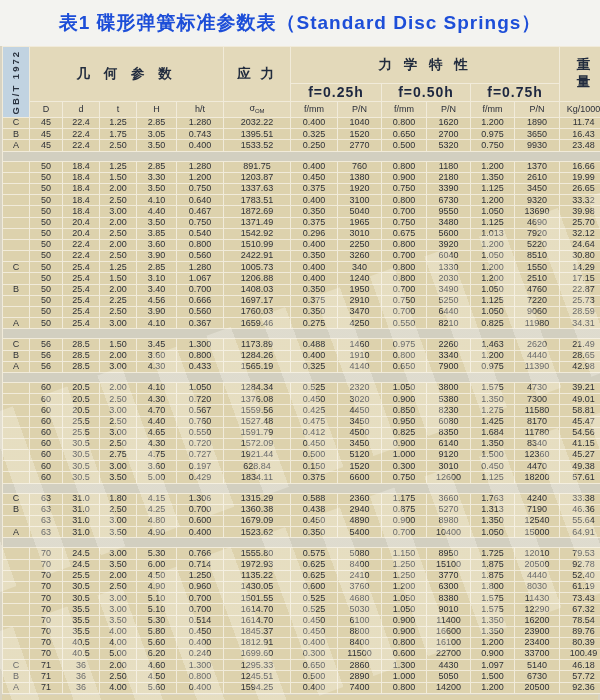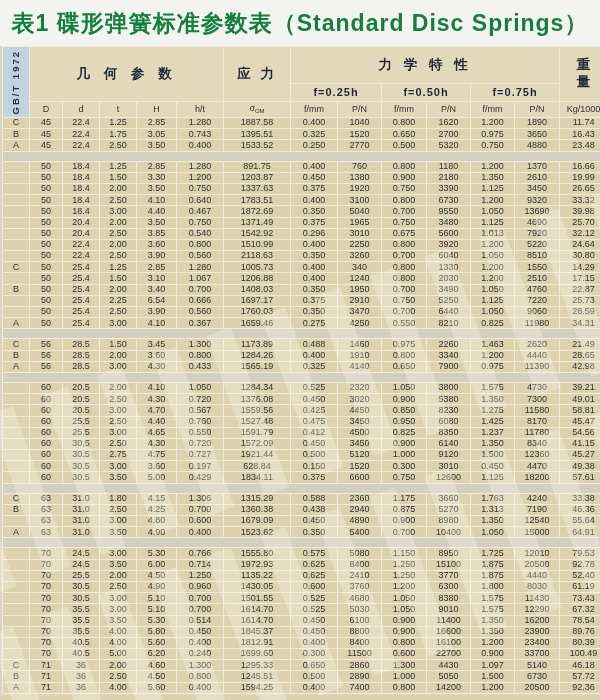--- a/index.html
+++ b/index.html
@@ -10,38 +10,38 @@
   }
   .sheet{
     position:relative;width:600px;height:700px;overflow:hidden;
     background:#d8d3c2;
   }
   .top-band{
     height:46px;background:#f3f3f0;
     display:flex;align-items:center;justify-content:center;
   }
   .page-title{
-    color:#15803d;font-weight:bold;font-size:23px;letter-spacing:1px;
+    color:#1d4ed8;font-weight:bold;font-size:19px;letter-spacing:1px;
     white-space:nowrap;
   }
   table.disc{
     width:596px;margin:0 2px;
     border-collapse:separate;border-spacing:1px;
     background:#f1ebda; 
     table-layout:fixed;
   }
   th,td{
     padding:0;text-align:center;vertical-align:middle;
     font-size:9px;line-height:1.05;color:#2e3138;
     overflow:hidden;white-space:nowrap;
   }
   
   th{background:#e3d9ba;font-weight:normal;}
   th.big{font-size:13.5px;font-weight:bold;color:#222c3e;letter-spacing:5px;height:36px;}
-  th.flevel{font-size:11px;font-weight:bold;color:#1d2740;height:17px;letter-spacing:1px;}
+  th.flevel{font-size:14px;font-weight:bold;color:#1d2740;height:17px;letter-spacing:1px;}
   th.colname{font-size:9px;color:#2b2f3a;height:15px;}
   th.gbt{
     background:#c1d3e1;width:26px;
   }
   .gbt-text{
     writing-mode:vertical-rl;transform:rotate(180deg);
     font-size:9.5px;color:#2a3340;letter-spacing:2px;margin:0 auto;
     font-weight:bold;
   }
   th.weight{font-size:13.5px;font-weight:bold;color:#222c3e;}
@@ -126,21 +126,21 @@
       </tr>
     </thead>
     <tbody id="tbody">
         <tr>
           <td class="series">C</td>
           <td>45</td>
           <td>22.4</td>
           <td>1.25</td>
           <td>2.85</td>
           <td>1.280</td>
-          <td>1887.58</td>
+          <td>2032.22</td>
           <td>0.400</td>
           <td>1040</td>
           <td>0.800</td>
           <td>1620</td>
           <td>1.200</td>
           <td>1890</td>
           <td>11.74</td>
         </tr>
         <tr>
           <td class="series">B</td>
@@ -164,21 +164,21 @@
           <td>22.4</td>
           <td>2.50</td>
           <td>3.50</td>
           <td>0.400</td>
           <td>1533.52</td>
           <td>0.250</td>
           <td>2770</td>
           <td>0.500</td>
           <td>5320</td>
           <td>0.750</td>
-          <td>4880</td>
+          <td>9930</td>
           <td>23.48</td>
         </tr>
         <tr class="spacer">
           <td colspan="14"></td>
         </tr>
         <tr>
           <td class="series"></td>
           <td>50</td>
           <td>18.4</td>
           <td>1.25</td>
@@ -305,21 +305,21 @@
           <td>5220</td>
           <td>24.64</td>
         </tr>
         <tr>
           <td class="series"></td>
           <td>50</td>
           <td>22.4</td>
           <td>2.50</td>
           <td>3.90</td>
           <td>0.560</td>
-          <td>2118.63</td>
+          <td>2422.91</td>
           <td>0.350</td>
           <td>3260</td>
           <td>0.700</td>
           <td>6040</td>
           <td>1.050</td>
           <td>8510</td>
           <td>30.80</td>
         </tr>
         <tr>
           <td class="series">C</td>
@@ -367,21 +367,21 @@
           <td>3490</td>
           <td>1.050</td>
           <td>4760</td>
           <td>22.87</td>
         </tr>
         <tr>
           <td class="series"></td>
           <td>50</td>
           <td>25.4</td>
           <td>2.25</td>
-          <td>6.54</td>
+          <td>4.56</td>
           <td>0.666</td>
           <td>1697.17</td>
           <td>0.375</td>
           <td>2910</td>
           <td>0.750</td>
           <td>5250</td>
           <td>1.125</td>
           <td>7220</td>
           <td>25.73</td>
         </tr>
@@ -540,21 +540,21 @@
           <td>60</td>
           <td>25.5</td>
           <td>3.00</td>
           <td>4.65</td>
           <td>0.550</td>
           <td>1591.79</td>
           <td>0.412</td>
           <td>4500</td>
           <td>0.825</td>
           <td>8350</td>
-          <td>1.237</td>
+          <td>1.684</td>
           <td>11780</td>
           <td>54.56</td>
         </tr>
         <tr>
           <td class="series"></td>
           <td>60</td>
           <td>30.5</td>
           <td>2.50</td>
           <td>4.30</td>
           <td>0.720</td>

